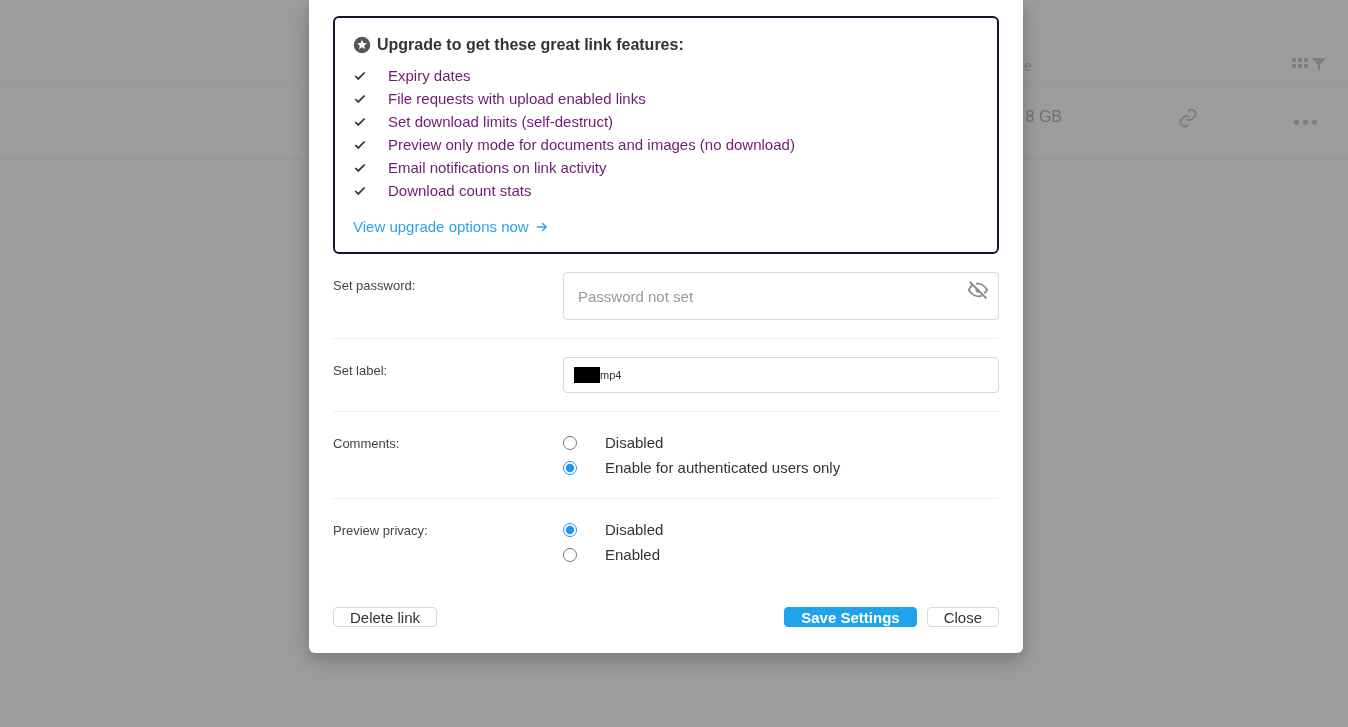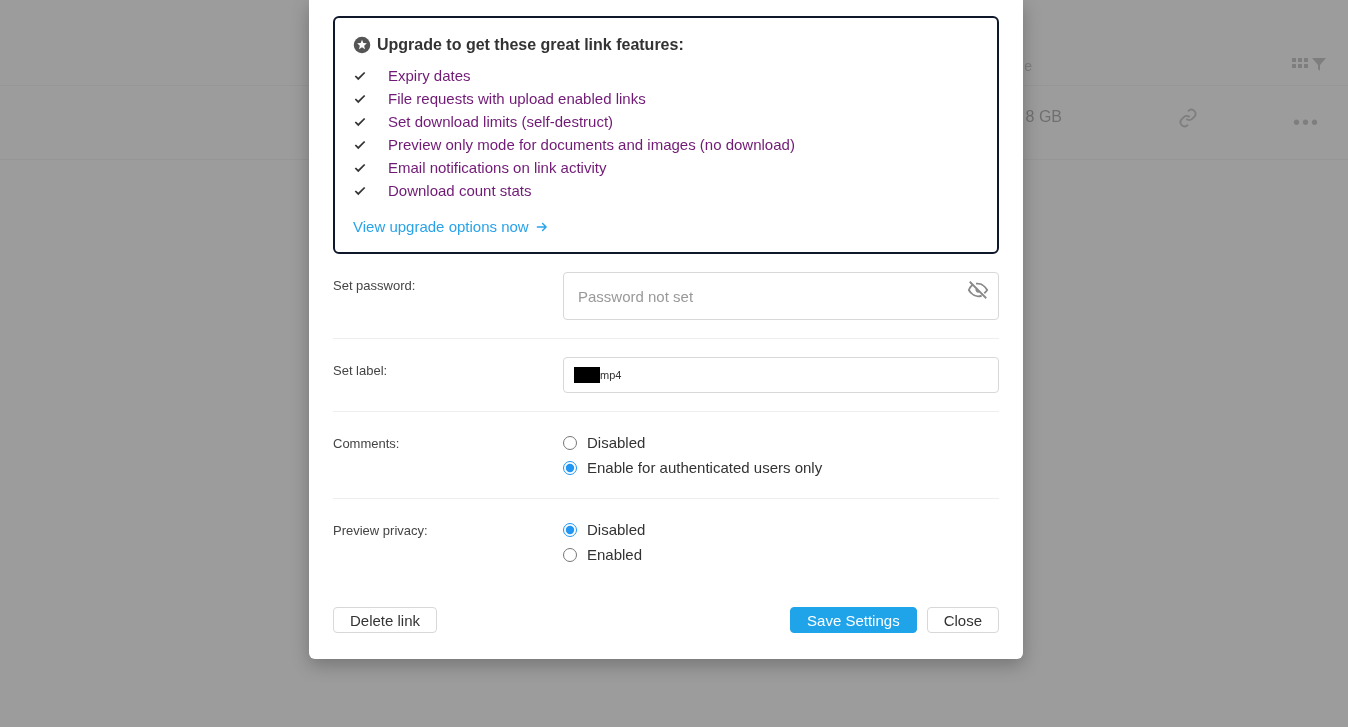--- a/index.html
+++ b/index.html
@@ -29,26 +29,26 @@
   .section { display: flex; padding: 18px 0; border-bottom: 1px solid #eee; }
   .section.noborder { border-bottom: none; }
   .label-col { width: 230px; font-size: 13px; color: #444; padding-top: 6px; }
   .control-col { flex: 1; }
 
   .input-wrap { position: relative; }
   .text-input { width: 100%; height: 48px; border: 1px solid #d8d8d8; border-radius: 4px; padding: 0 40px 0 14px; font-size: 15px; color: #a21caf; background:#fff;}
   .text-input::placeholder { color: #999; }
   .input-icon { position: absolute; right: 10px; top: 7px; color: #888; }
 
-  .radio-row { display: flex; align-items: center; gap: 10px; font-size: 15px; color: #333; padding: 4px 0; }
+  .radio-row { display: flex; align-items: center; gap: 28px; font-size: 15px; color: #333; padding: 4px 0; }
   .radio-row input { accent-color: #2196f3; width: 14px; height: 14px; }
 
   .footer { margin-top: 22px; display: flex; justify-content: space-between; align-items: center; }
-  .btn { height: 26px; padding: 0 16px; border-radius: 4px; border: 1px solid #d8d8d8; background: #fff; font-size: 15px; color: #333; cursor: pointer; }
-  .btn-primary { background: #1fa4ea; border-color: #1fa4ea; color: #fff; }
+  .btn { height: 20px; padding: 0 16px; border-radius: 4px; border: 1px solid #d8d8d8; background: #fff; font-size: 15px; color: #333; cursor: pointer; }
+  .btn-primary { background: #1fa4ea; border-color: #1fa4ea; color: #fff; font-weight: bold; }
   .footer-right { display: flex; gap: 10px; }
 
   svg { display: block; }
   .redact { display:inline-block; width:26px; height:16px; background:#000; vertical-align:middle; margin-right:0px;}
 </style>
 </head>
 <body>
 
 <div class="bg-page">
   <div class="bg-topbar">

